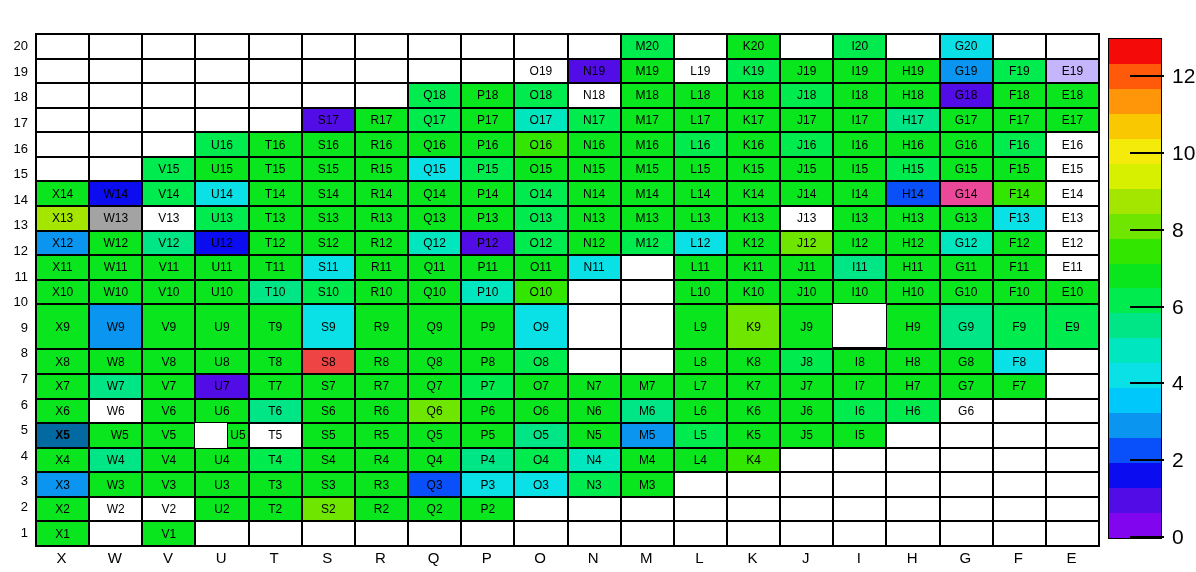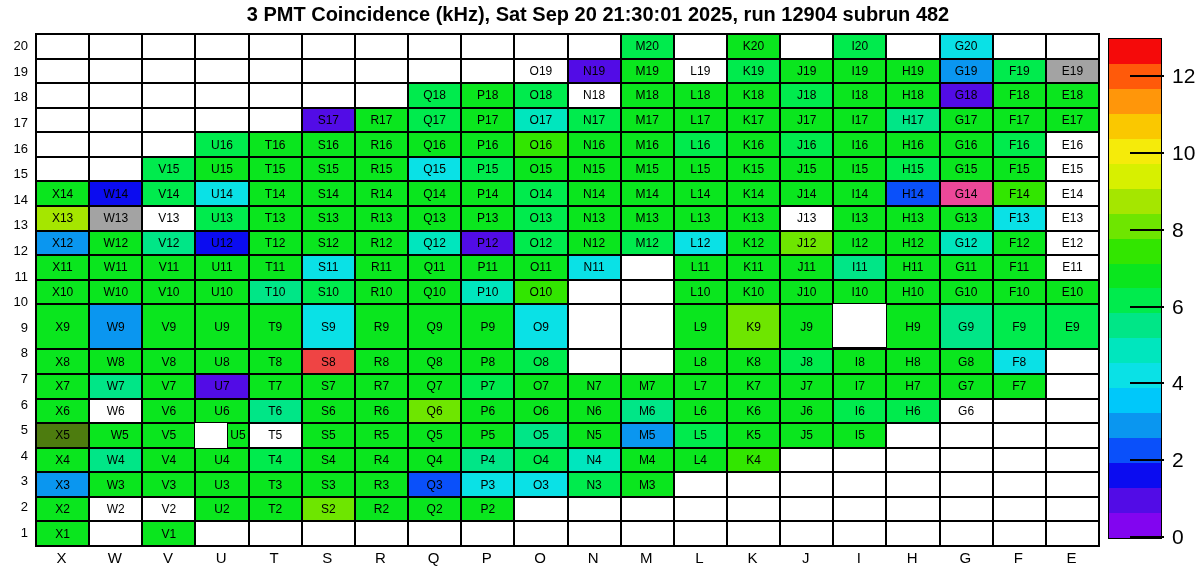--- a/index.html
+++ b/index.html
@@ -23,21 +23,20 @@
             border:1px solid #000;display:flex;flex-direction:column-reverse;}
   .colorbar .seg{flex:1;}
   .cbticks{position:absolute;left:1108px;top:38px;width:88px;height:499px;pointer-events:none;}
   .cbtick-line{position:absolute;left:22px;width:34px;height:2px;background:#000;}
   .cbtick-label{position:absolute;left:64px;font-size:21px;line-height:1;}
 </style>
 </head>
 <body>
 
 <div class="canvas">
-  <div class="title">3 PMT Coincidence (kHz), Sat Sep 20 21:30:01 2025, run 12904 subrun 482</div>
   <div class="rowlabels">
       <div>20</div>
       <div>19</div>
       <div>18</div>
       <div>17</div>
       <div>16</div>
       <div>15</div>
       <div>14</div>
       <div>13</div>
       <div>12</div>
@@ -114,21 +113,21 @@
       </div>
       <div class="cell" style="background: rgb(10, 230, 30);">
         <span>H19</span>
       </div>
       <div class="cell" style="background: rgb(10, 150, 240);">
         <span>G19</span>
       </div>
       <div class="cell" style="background: rgb(0, 235, 77);">
         <span>F19</span>
       </div>
-      <div class="cell" style="background: #a3a3a3;">
+      <div class="cell" style="background: #c4b5fd;">
         <span>E19</span>
       </div>
       <div class="cell"></div>
       <div class="cell"></div>
       <div class="cell"></div>
       <div class="cell"></div>
       <div class="cell"></div>
       <div class="cell"></div>
       <div class="cell"></div>
       <div class="cell" style="background: rgb(0, 235, 77);">
@@ -841,21 +840,21 @@
         <span>I6</span>
       </div>
       <div class="cell" style="background: rgb(0, 235, 77);">
         <span>H6</span>
       </div>
       <div class="cell">
         <span>G6</span>
       </div>
       <div class="cell"></div>
       <div class="cell"></div>
-      <div class="cell" style="background: #4d7c0f;">
+      <div class="cell" style="background: #0369a1; font-weight: bold;">
         <span>X5</span>
       </div>
       <div class="cell" style="background: rgb(10, 230, 30); padding-left: 8px;">
         <span>W5</span>
       </div>
       <div class="cell" style="background: rgb(10, 230, 30);">
         <span>V5</span>
       </div>
       <div class="cell" style="background: rgb(10, 230, 30); margin-left: 32px;">
         <span>U5</span>

